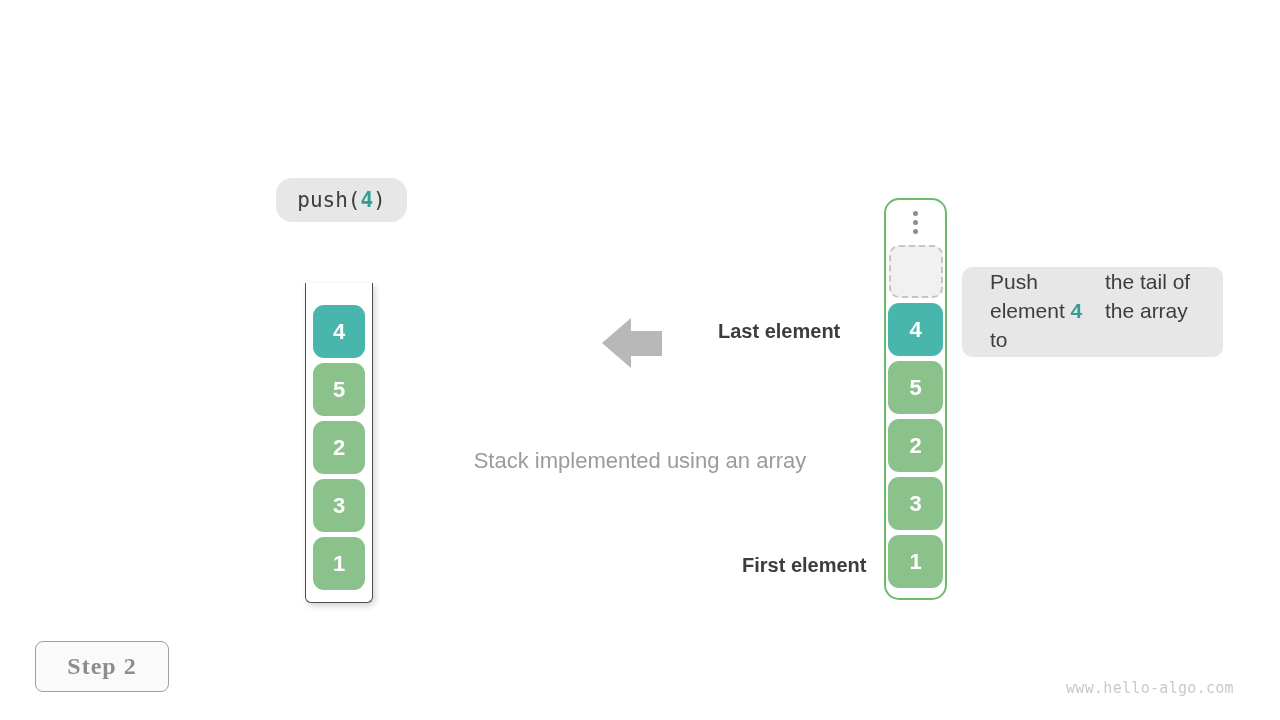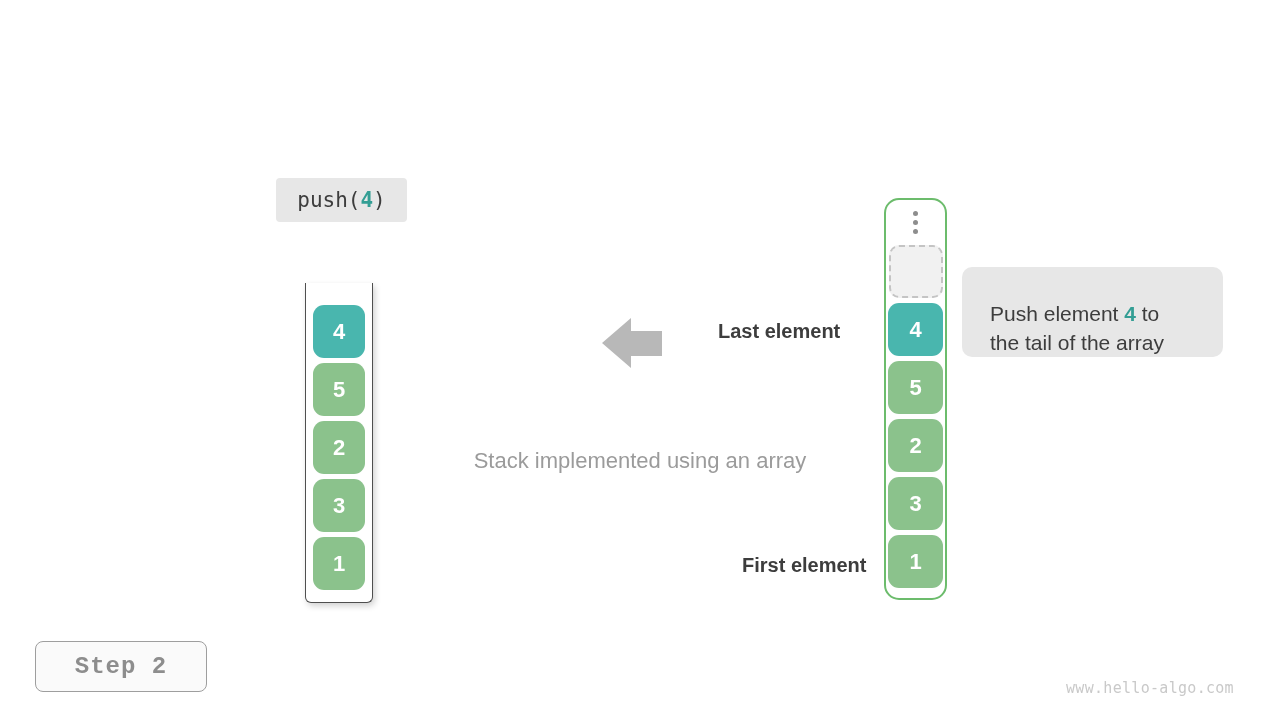--- a/index.html
+++ b/index.html
@@ -4,21 +4,21 @@
 <style>
   * { margin: 0; padding: 0; box-sizing: border-box; }
   html, body { width: 1280px; height: 720px; background: #ffffff; overflow: hidden; }
   body { font-family: "Liberation Sans", sans-serif; position: relative; }
 
   .canvas { position: absolute; inset: 0; width: 1280px; height: 720px; }
 
   
   .push-label {
     position: absolute; left: 276px; top: 178px; width: 131px; height: 44px;
-    background: var(--chip-bg); border-radius: 4px;
+    background: var(--chip-bg); border-radius: 16px;
     display: flex; align-items: center; justify-content: center;
     font-family: "DejaVu Sans Mono", monospace; font-size: 21px; color: var(--ink);
   }
   .push-label .num { color: var(--accent); font-weight: bold; }
 
   
   .left-stack {
     position: absolute; left: 305px; top: 283px; width: 68px; height: 320px;
     background: #ffffff;
     border-left: 1.4px solid var(--frame); border-right: 1.4px solid var(--frame);
@@ -66,31 +66,31 @@
 
   .caption {
     position: absolute; left: 0; top: 448px; width: 1280px; text-align: center;
     font-size: 22px; color: var(--muted); white-space: nowrap;
   }
 
   
   .tooltip {
     position: absolute; left: 962px; top: 267px; width: 261px; height: 90px;
     background: var(--chip-bg); border-radius: 10px;
-    display: flex; flex-direction: column; justify-content: flex-end;
+    display: flex; flex-direction: row; justify-content: center;
     padding-left: 28px; font-size: 21px; color: var(--ink); line-height: 29px;
   }
   .tooltip .num { color: var(--accent); font-weight: bold; }
 
   
   .step-badge {
-    position: absolute; left: 35px; top: 641px; width: 172px; height: 51px;
+    position: absolute; left: 35px; top: 641px; width: 134px; height: 51px;
     background: #fafafa; border: 1.5px solid #9e9e9e; border-radius: 8px;
     display: flex; align-items: center; justify-content: center;
-    font-family: Liberation Mono, monospace; font-size: 24px; font-weight: bold;
+    font-family: Liberation Serif, serif; font-size: 24px; font-weight: bold;
     color: #8d8d8d; letter-spacing: 1px;
   }
 
   
   .watermark {
     position: absolute; left: 1066px; top: 679px;
     font-family: "DejaVu Sans Mono", monospace; font-size: 15px; color: #c9c9c9;
     letter-spacing: 0.3px; white-space: nowrap; text-align: right;
   }
 </style>

